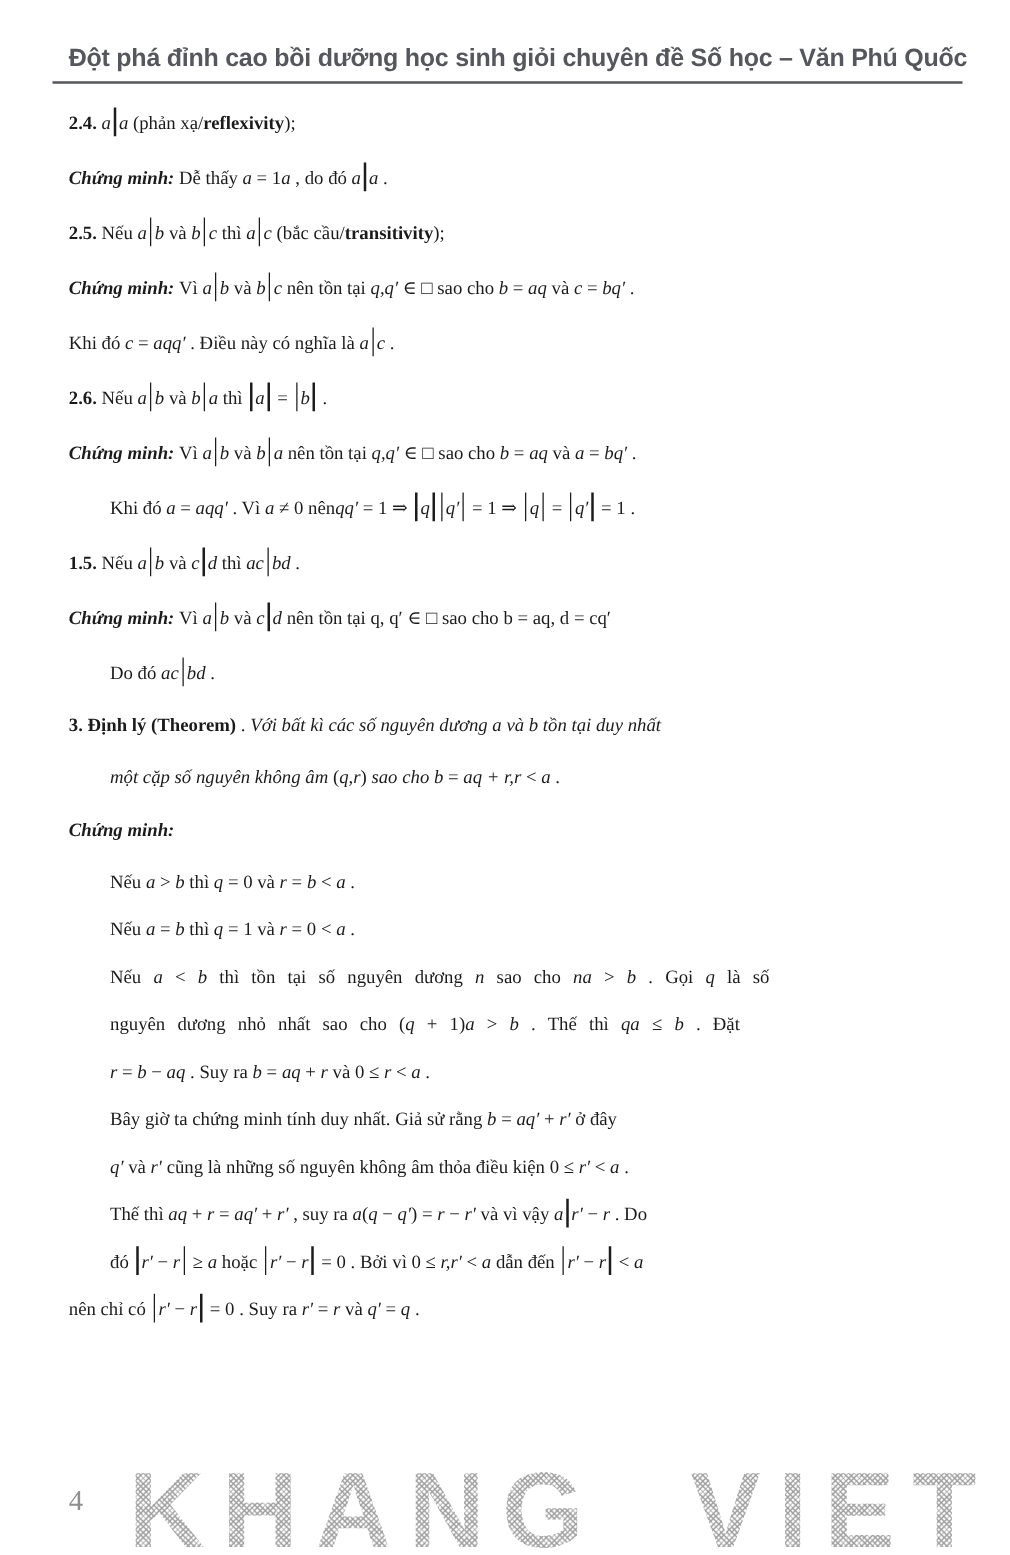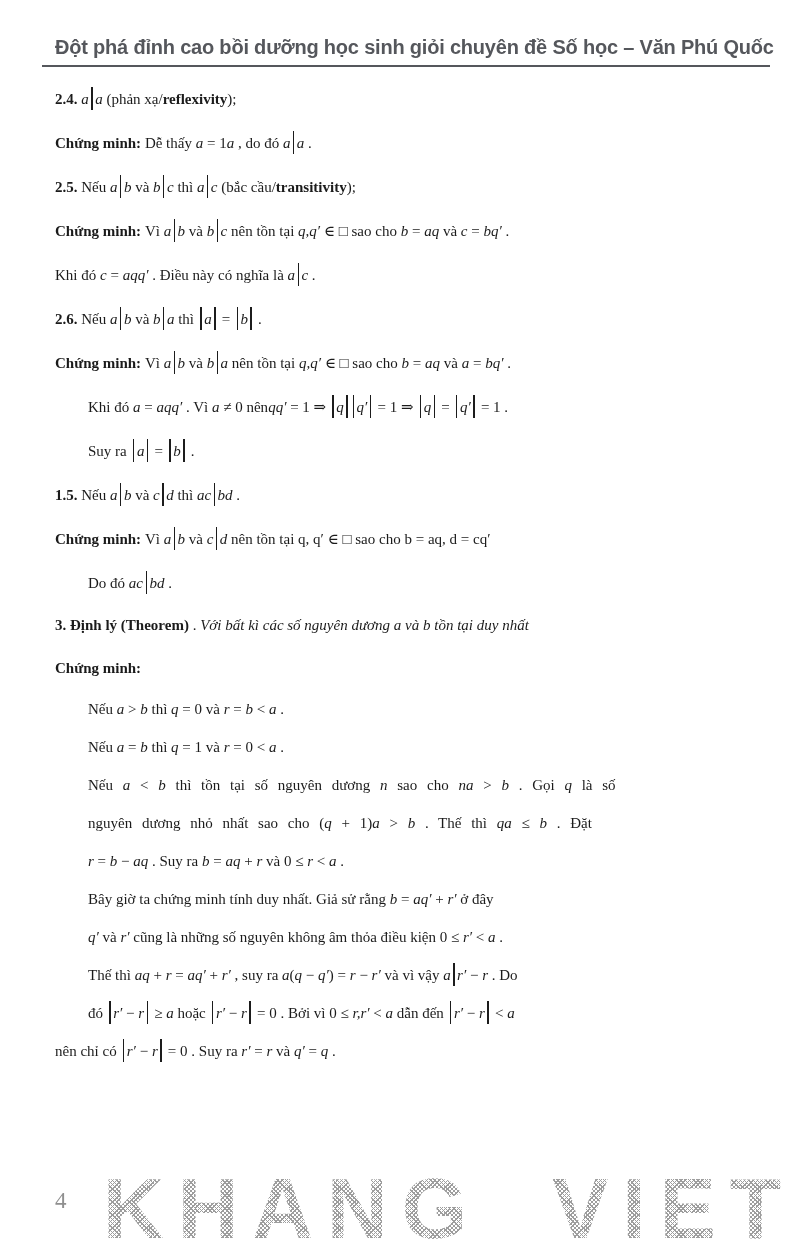--- a/index.html
+++ b/index.html
@@ -36,21 +36,21 @@
   }
   .row { line-height: 44px; white-space: nowrap; font-size: 15px; }
   .row.m { line-height: 41px; }
   .row.t { line-height: 38px; }
   .row.ind { margin-left: 33px; }
   .row.w { word-spacing: 6px; }
 
   .n { font-style: normal; }
   .b { font-weight: bold; }
   .i { font-style: italic; }
-  .bi { font-weight: bold; }
+  .bi { font-weight: bold; font-style: italic; }
   .bar {
     display: inline-block;
     width: 1.4px; height: 1.55em;
     background: #1c1c1c;
     vertical-align: -0.42em;
     margin: 0 2.5px;
   }
 
   
   .page-number {
@@ -90,25 +90,25 @@
 
   <div class="content">
       <div class="row"><span class="b">2.4. </span><span class="i">a</span><span class="bar"></span><span class="i">a</span><span class="n"> (phản xạ/</span><span class="b">reflexivity</span><span class="n">);</span></div>
       <div class="row"><span class="bi">Chứng minh: </span><span class="n">Dễ thấy </span><span class="i">a</span><span class="n"> = 1</span><span class="i">a</span><span class="n"> , do đó </span><span class="i">a</span><span class="bar"></span><span class="i">a</span><span class="n"> .</span></div>
       <div class="row"><span class="b">2.5. </span><span class="n">Nếu </span><span class="i">a</span><span class="bar"></span><span class="i">b</span><span class="n"> và </span><span class="i">b</span><span class="bar"></span><span class="i">c</span><span class="n"> thì </span><span class="i">a</span><span class="bar"></span><span class="i">c</span><span class="n"> (bắc cầu/</span><span class="b">transitivity</span><span class="n">);</span></div>
       <div class="row"><span class="bi">Chứng minh: </span><span class="n">Vì </span><span class="i">a</span><span class="bar"></span><span class="i">b</span><span class="n"> và </span><span class="i">b</span><span class="bar"></span><span class="i">c</span><span class="n"> nên tồn tại </span><span class="i">q,q′</span><span class="n"> ∈ □  sao cho </span><span class="i">b</span><span class="n"> = </span><span class="i">aq</span><span class="n"> và </span><span class="i">c</span><span class="n"> = </span><span class="i">bq′</span><span class="n"> .</span></div>
       <div class="row"><span class="n">Khi đó </span><span class="i">c</span><span class="n"> = </span><span class="i">aqq′</span><span class="n"> . Điều này có nghĩa là </span><span class="i">a</span><span class="bar"></span><span class="i">c</span><span class="n"> .</span></div>
       <div class="row"><span class="b">2.6. </span><span class="n">Nếu </span><span class="i">a</span><span class="bar"></span><span class="i">b</span><span class="n"> và </span><span class="i">b</span><span class="bar"></span><span class="i">a</span><span class="n"> thì </span><span class="bar"></span><span class="i">a</span><span class="bar"></span><span class="n"> = </span><span class="bar"></span><span class="i">b</span><span class="bar"></span><span class="n"> .</span></div>
       <div class="row"><span class="bi">Chứng minh: </span><span class="n">Vì </span><span class="i">a</span><span class="bar"></span><span class="i">b</span><span class="n"> và </span><span class="i">b</span><span class="bar"></span><span class="i">a</span><span class="n"> nên tồn tại </span><span class="i">q,q′</span><span class="n"> ∈ □  sao cho </span><span class="i">b</span><span class="n"> = </span><span class="i">aq</span><span class="n"> và </span><span class="i">a</span><span class="n"> = </span><span class="i">bq′</span><span class="n"> .</span></div>
       <div class="row ind"><span class="n">Khi đó </span><span class="i">a</span><span class="n"> = </span><span class="i">aqq′</span><span class="n"> . Vì </span><span class="i">a</span><span class="n"> ≠ 0 nên</span><span class="i">qq′</span><span class="n"> = 1 ⇒ </span><span class="bar"></span><span class="i">q</span><span class="bar"></span><span class="bar"></span><span class="i">q′</span><span class="bar"></span><span class="n"> = 1 ⇒ </span><span class="bar"></span><span class="i">q</span><span class="bar"></span><span class="n"> = </span><span class="bar"></span><span class="i">q′</span><span class="bar"></span><span class="n"> = 1 .</span></div>
-      <div class="row ind"><span class="n">Suy ra </span><span class="bar"></span><span class="i">a</span><span class="bar"></span><span class="n"> = </span><span class="bar"></span><span class="i">b</span><span class="bar"></span><span class="n"> .</span></div>
       <div class="row"><span class="b">1.5. </span><span class="n">Nếu </span><span class="i">a</span><span class="bar"></span><span class="i">b</span><span class="n"> và </span><span class="i">c</span><span class="bar"></span><span class="i">d</span><span class="n"> thì </span><span class="i">ac</span><span class="bar"></span><span class="i">bd</span><span class="n"> .</span></div>
       <div class="row"><span class="bi">Chứng minh: </span><span class="n">Vì </span><span class="i">a</span><span class="bar"></span><span class="i">b</span><span class="n"> và </span><span class="i">c</span><span class="bar"></span><span class="i">d</span><span class="n"> nên tồn tại q, q′ ∈ □  sao cho b = aq, d = cq′</span></div>
       <div class="row ind"><span class="n">Do đó </span><span class="i">ac</span><span class="bar"></span><span class="i">bd</span><span class="n"> .</span></div>
       <div class="row m"><span class="b">3.  Định lý (Theorem)</span><span class="n"> . </span><span class="i">Với bất kì các số nguyên dương a và b tồn tại duy nhất</span></div>
+      <div class="row m ind"><span class="i">một cặp số nguyên không âm </span><span class="n">(</span><span class="i">q,r</span><span class="n">)</span><span class="i"> sao cho b</span><span class="n"> = </span><span class="i">aq + r,r</span><span class="n"> &lt; </span><span class="i">a</span><span class="n"> .</span></div>
       <div class="row"><span class="bi">Chứng minh:</span></div>
       <div class="row t ind"><span class="n">Nếu </span><span class="i">a</span><span class="n"> &gt; </span><span class="i">b</span><span class="n"> thì </span><span class="i">q</span><span class="n"> = 0 và </span><span class="i">r</span><span class="n"> = </span><span class="i">b</span><span class="n"> &lt; </span><span class="i">a</span><span class="n"> .</span></div>
       <div class="row t ind"><span class="n">Nếu </span><span class="i">a</span><span class="n"> = </span><span class="i">b</span><span class="n"> thì </span><span class="i">q</span><span class="n"> = 1 và </span><span class="i">r</span><span class="n"> = 0 &lt; </span><span class="i">a</span><span class="n"> .</span></div>
       <div class="row t ind w"><span class="n">Nếu </span><span class="i">a</span><span class="n"> &lt; </span><span class="i">b</span><span class="n"> thì tồn tại số nguyên dương </span><span class="i">n</span><span class="n"> sao cho </span><span class="i">na</span><span class="n"> &gt; </span><span class="i">b</span><span class="n"> . Gọi </span><span class="i">q</span><span class="n"> là số</span></div>
       <div class="row t ind w"><span class="n">nguyên dương nhỏ nhất sao cho </span><span class="n">(</span><span class="i">q</span><span class="n"> + 1</span><span class="n">)</span><span class="i">a</span><span class="n"> &gt; </span><span class="i">b</span><span class="n"> . Thế thì </span><span class="i">qa</span><span class="n"> ≤ </span><span class="i">b</span><span class="n"> . Đặt</span></div>
       <div class="row t ind"><span class="i">r</span><span class="n"> = </span><span class="i">b</span><span class="n"> − </span><span class="i">aq</span><span class="n"> . Suy ra </span><span class="i">b</span><span class="n"> = </span><span class="i">aq</span><span class="n"> + </span><span class="i">r</span><span class="n"> và 0 ≤ </span><span class="i">r</span><span class="n"> &lt; </span><span class="i">a</span><span class="n"> .</span></div>
       <div class="row t ind"><span class="n">Bây giờ ta chứng minh tính duy nhất. Giả sử rằng </span><span class="i">b</span><span class="n"> = </span><span class="i">aq′</span><span class="n"> + </span><span class="i">r′</span><span class="n"> ở đây</span></div>
       <div class="row t ind"><span class="i">q′</span><span class="n"> và </span><span class="i">r′</span><span class="n"> cũng là những số nguyên không âm thỏa điều kiện 0 ≤ </span><span class="i">r′</span><span class="n"> &lt; </span><span class="i">a</span><span class="n"> .</span></div>
       <div class="row t ind"><span class="n">Thế thì </span><span class="i">aq</span><span class="n"> + </span><span class="i">r</span><span class="n"> = </span><span class="i">aq′</span><span class="n"> + </span><span class="i">r′</span><span class="n"> , suy ra </span><span class="i">a</span><span class="n">(</span><span class="i">q</span><span class="n"> − </span><span class="i">q′</span><span class="n">) = </span><span class="i">r</span><span class="n"> − </span><span class="i">r′</span><span class="n"> và vì vậy </span><span class="i">a</span><span class="bar"></span><span class="i">r′</span><span class="n"> − </span><span class="i">r</span><span class="n"> . Do</span></div>
       <div class="row t ind"><span class="n">đó </span><span class="bar"></span><span class="i">r′</span><span class="n"> − </span><span class="i">r</span><span class="bar"></span><span class="n"> ≥ </span><span class="i">a</span><span class="n"> hoặc </span><span class="bar"></span><span class="i">r′</span><span class="n"> − </span><span class="i">r</span><span class="bar"></span><span class="n"> = 0 . Bởi vì 0 ≤ </span><span class="i">r,r′</span><span class="n"> &lt; </span><span class="i">a</span><span class="n"> dẫn đến </span><span class="bar"></span><span class="i">r′</span><span class="n"> − </span><span class="i">r</span><span class="bar"></span><span class="n"> &lt; </span><span class="i">a</span></div>

